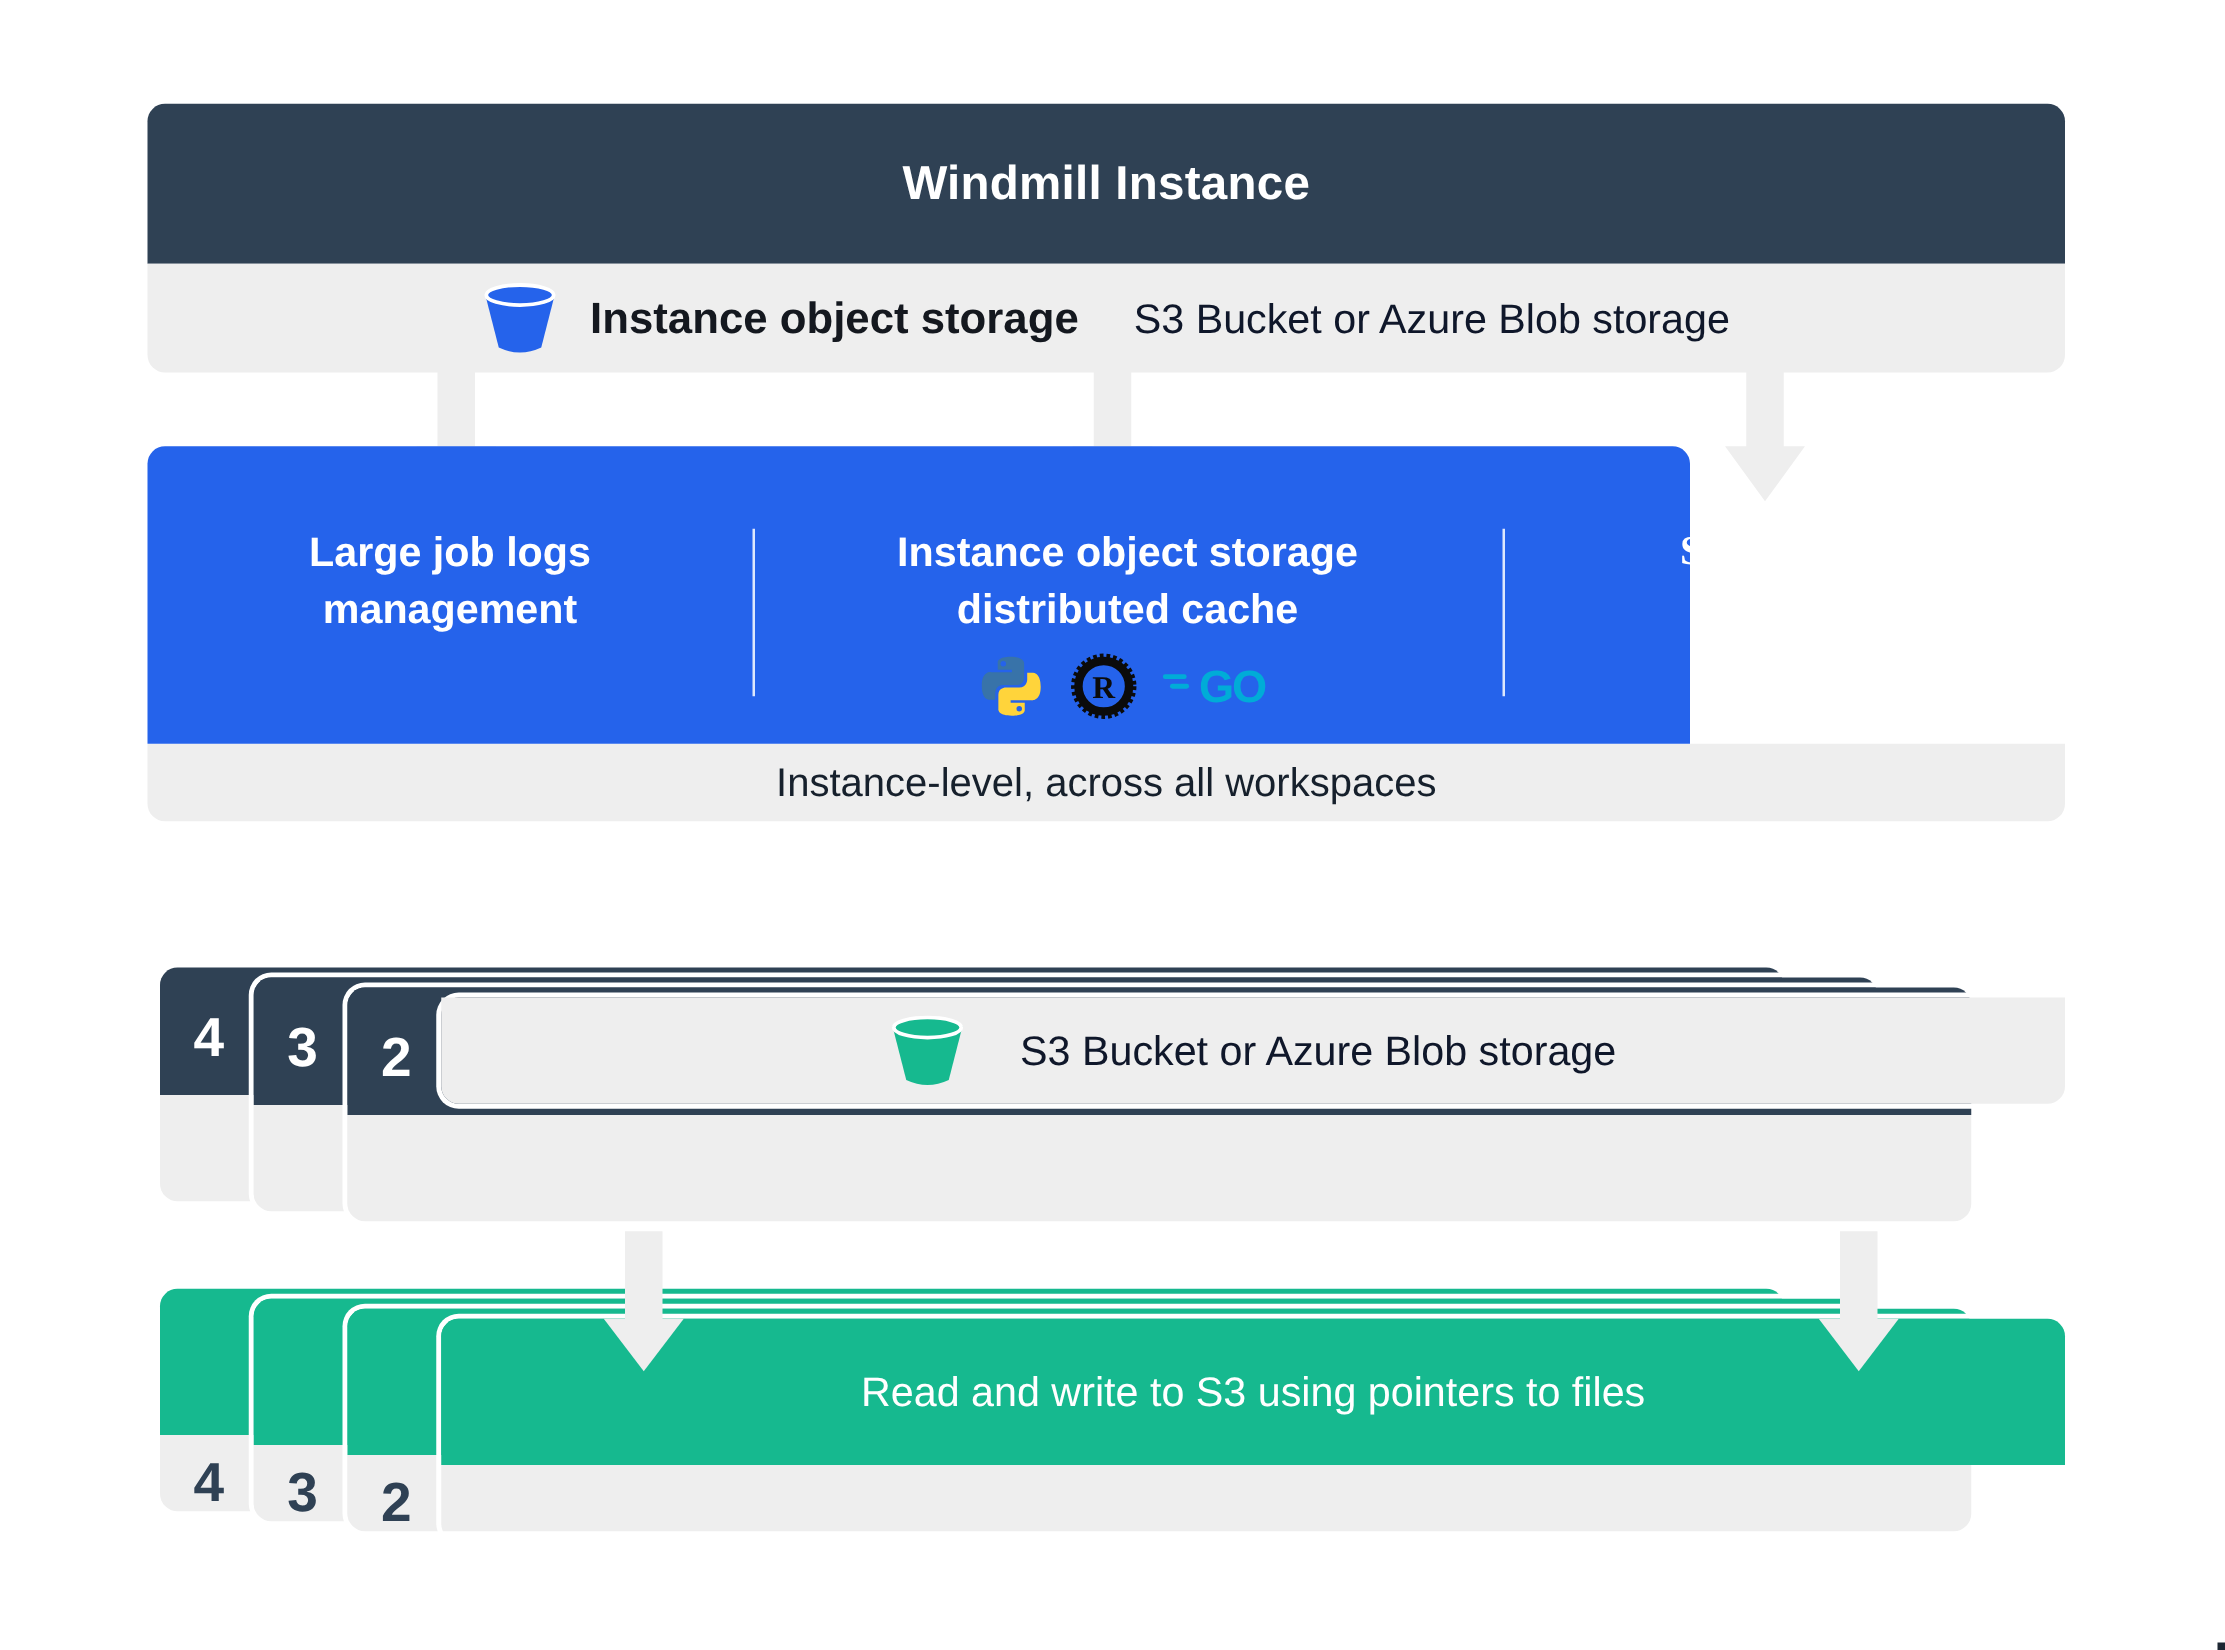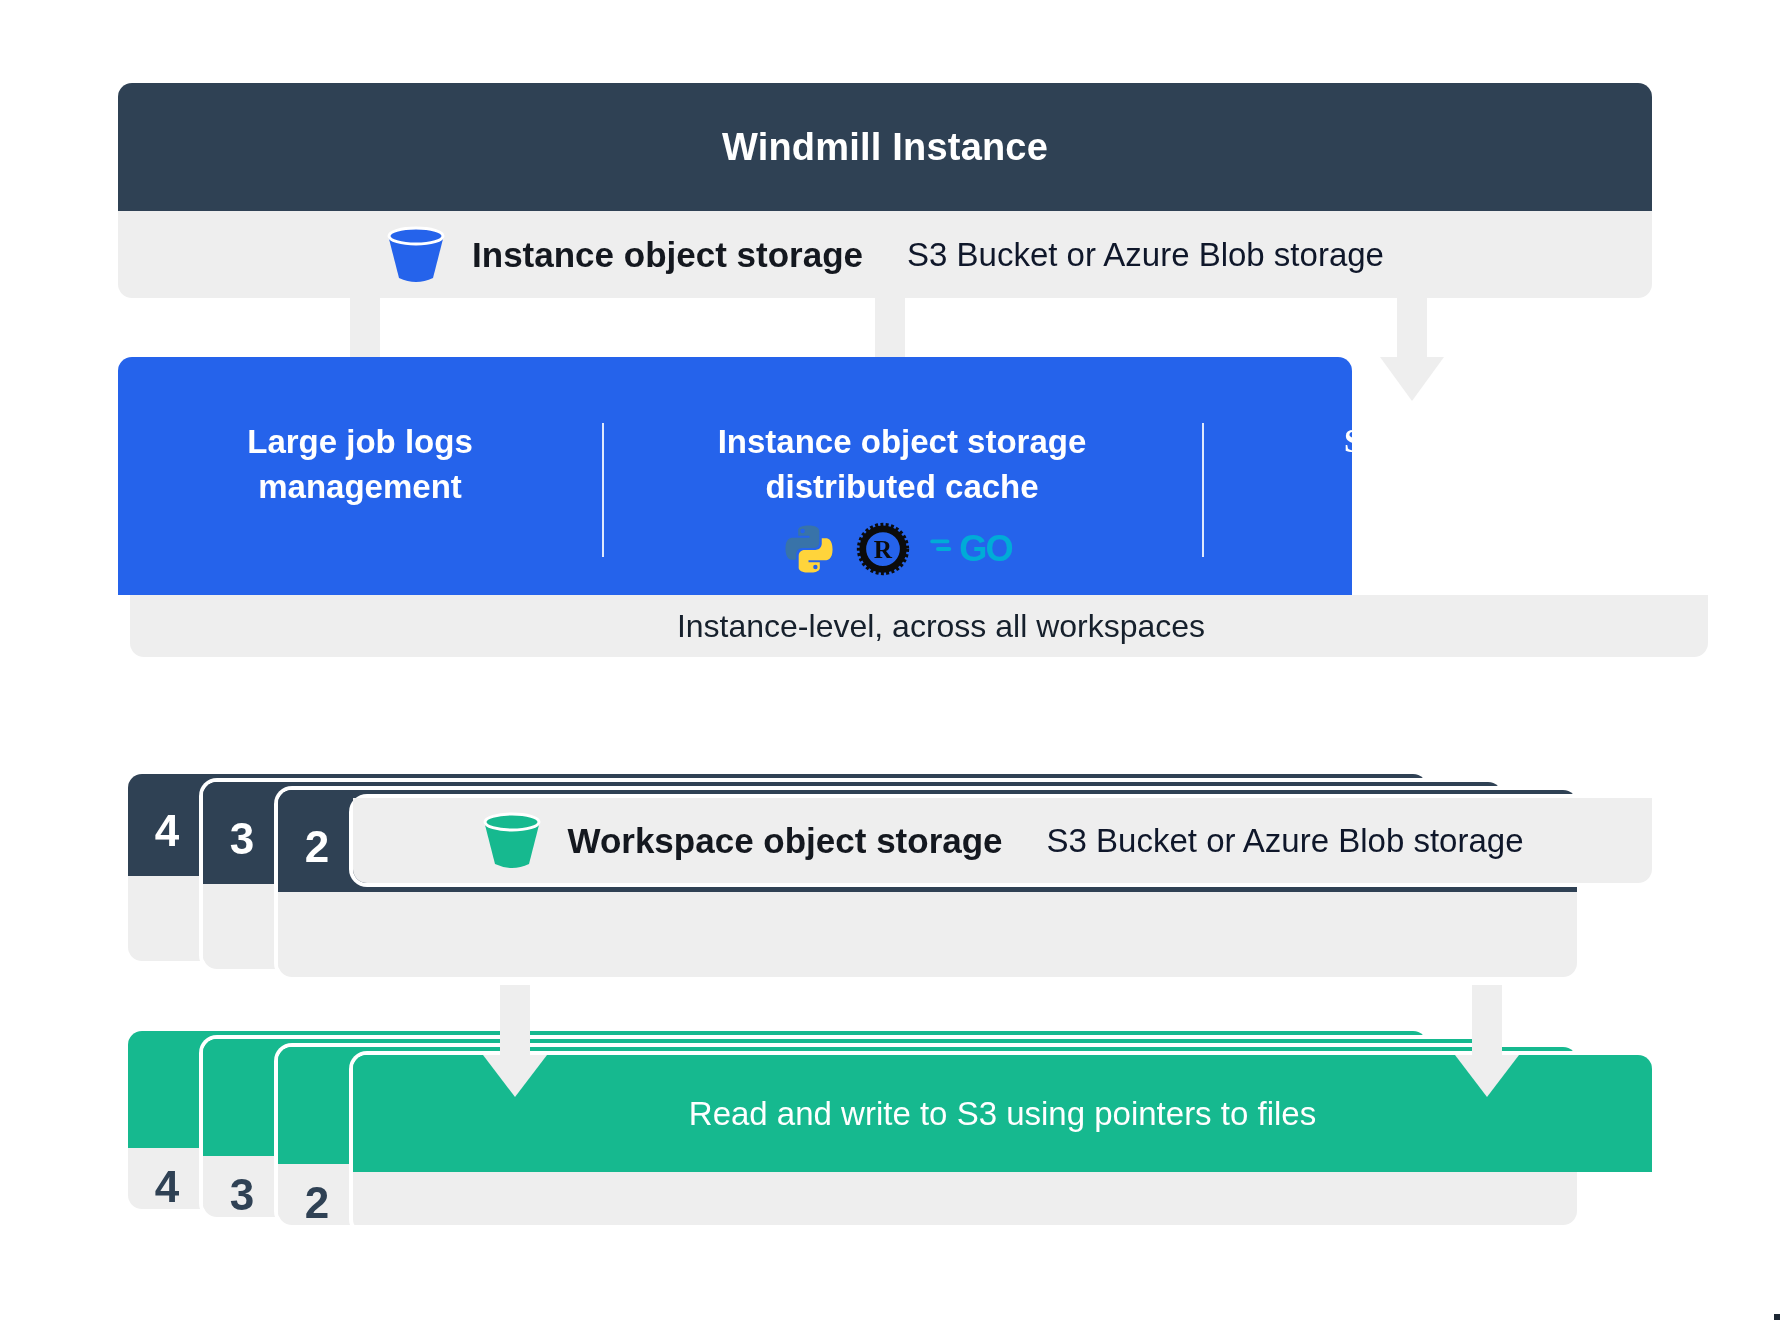--- a/index.html
+++ b/index.html
@@ -116,21 +116,21 @@
           </svg>
         </span>
       </span>
     </div>
     <div class="vdivider" style="left:1084px;top:66px;height:134px;"></div>
     <div class="feat" style="left:1084px;width:450px;font-family:Liberation Serif, serif;">
       <span>Service logs</span>
       <span>storage</span>
     </div>
   </div>
-  <div class="abs scope" style="left:130px;top:595px;width:1534px;height:62px;padding-left:44px;">Instance-level, across all workspaces</div>
+  <div class="abs scope" style="left:118px;top:595px;width:1534px;height:62px;">Instance-level, across all workspaces</div>
 
   <div class="abs stack-card" style="left:128px;top:774px;width:1299px;height:187px;z-index:1;">
     <div class="ws-top"></div>
     <div class="ws-bottom"></div>
     <span class="stack-num" style="top:32px;">4</span>
   </div>
   <div class="abs stack-card" style="left:203px;top:782px;width:1299px;height:187px;z-index:2;">
     <div class="ws-top"></div>
     <div class="ws-bottom"></div>
     <span class="stack-num" style="top:32px;">3</span>
@@ -142,21 +142,20 @@
   </div>
 
   <div class="abs stack-card ws-main" style="left:353px;top:798px;width:1299px;z-index:4;">
     <div class="row">
       <span style="display:inline-flex;">
         <svg width="60" height="57" viewBox="0 0 60 57">
           <path d="M2 9 L13 52 Q30 60 47 52 L58 9 Q30 -1 2 9 Z" fill="#16b98f"></path>
           <ellipse cx="30" cy="10" rx="27" ry="8" fill="#16b98f" stroke="#ffffff" stroke-width="3"></ellipse>
         </svg>
       </span>
-      <span class="lbl">Workspace object storage</span>
       <span class="sub">S3 Bucket or Azure Blob storage</span>
     </div>
   </div>
 
   <div class="down-arrow" style="position:absolute;z-index:6;">
     <div class="ar-bar abs" style="left:500px;top:985px;width:30px;height:73px;z-index:6;"></div>
     <div class="ar-head small abs" style="left:483px;top:1055px;z-index:6;"></div>
   </div>
   <div class="down-arrow" style="position:absolute;z-index:6;">
     <div class="ar-bar abs" style="left:1472px;top:985px;width:30px;height:73px;z-index:6;"></div>

